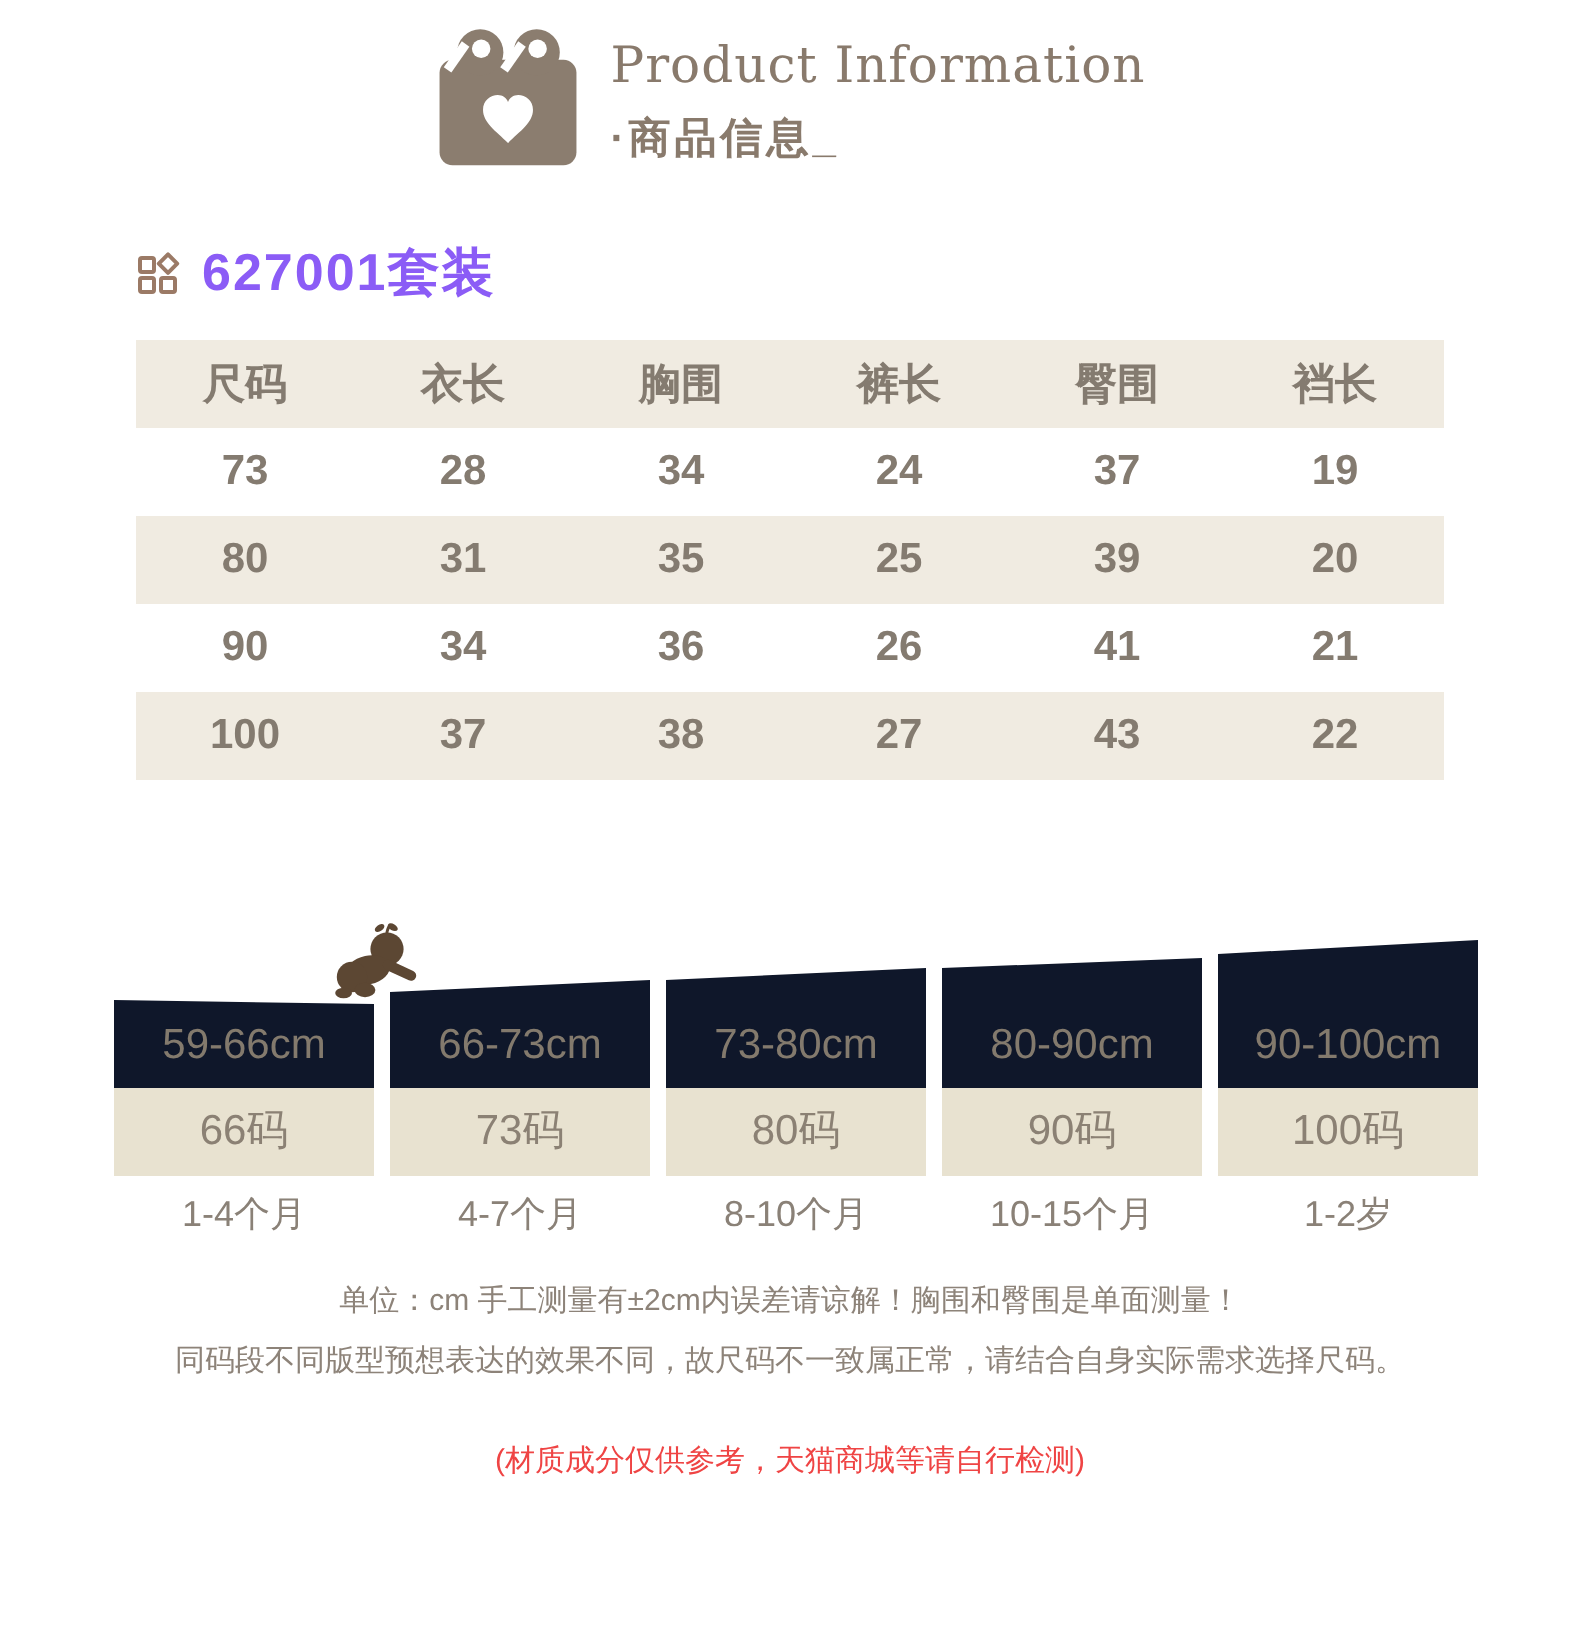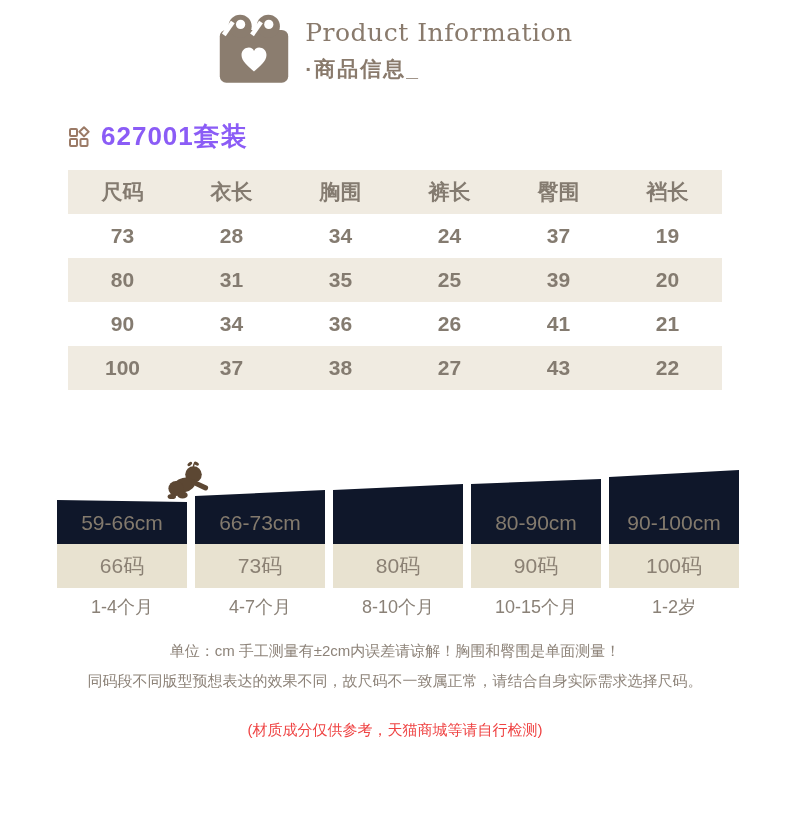--- a/index.html
+++ b/index.html
@@ -181,20 +181,21 @@
 
   <div class="step-col step-col-1">
     <div class="step-range">59-66cm</div>
     <div class="step-band">66码</div>
   </div>
   <div class="step-col step-col-2">
     <div class="step-range">66-73cm</div>
     <div class="step-band">73码</div>
   </div>
   <div class="step-col step-col-3">
+    <div class="step-range">73-80cm</div>
     <div class="step-band">80码</div>
   </div>
   <div class="step-col step-col-4">
     <div class="step-range">80-90cm</div>
     <div class="step-band">90码</div>
   </div>
   <div class="step-col step-col-5">
     <div class="step-range">90-100cm</div>
     <div class="step-band">100码</div>
   </div>

